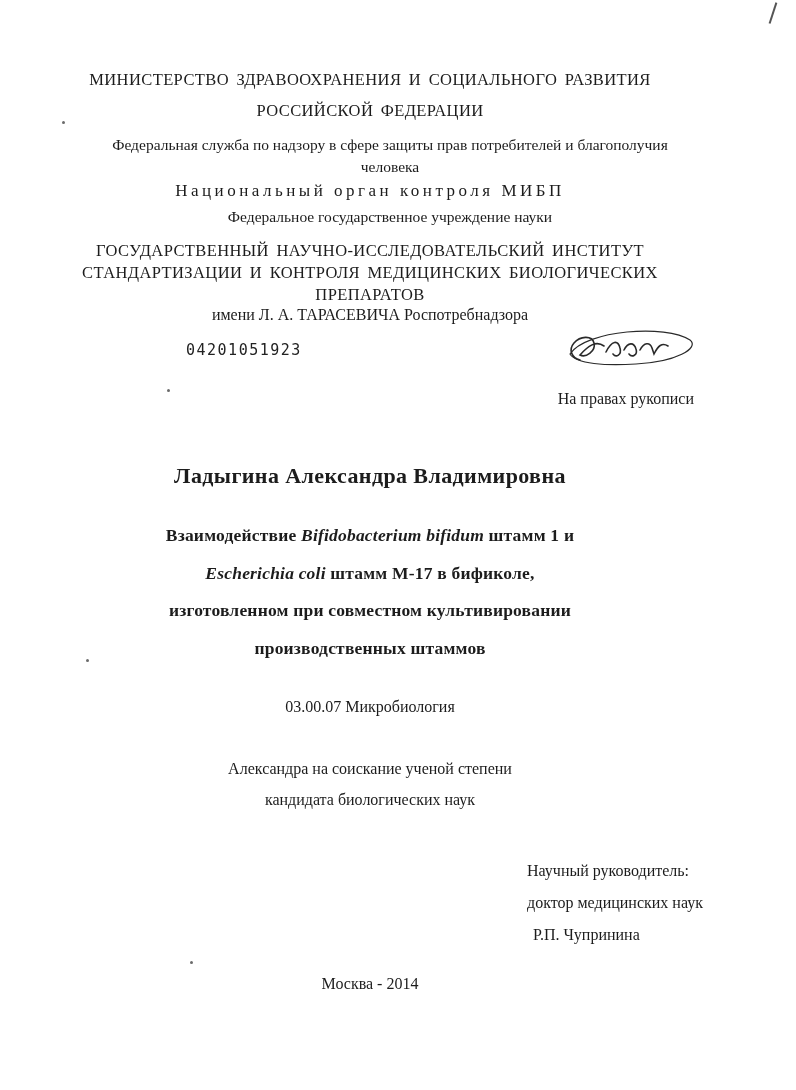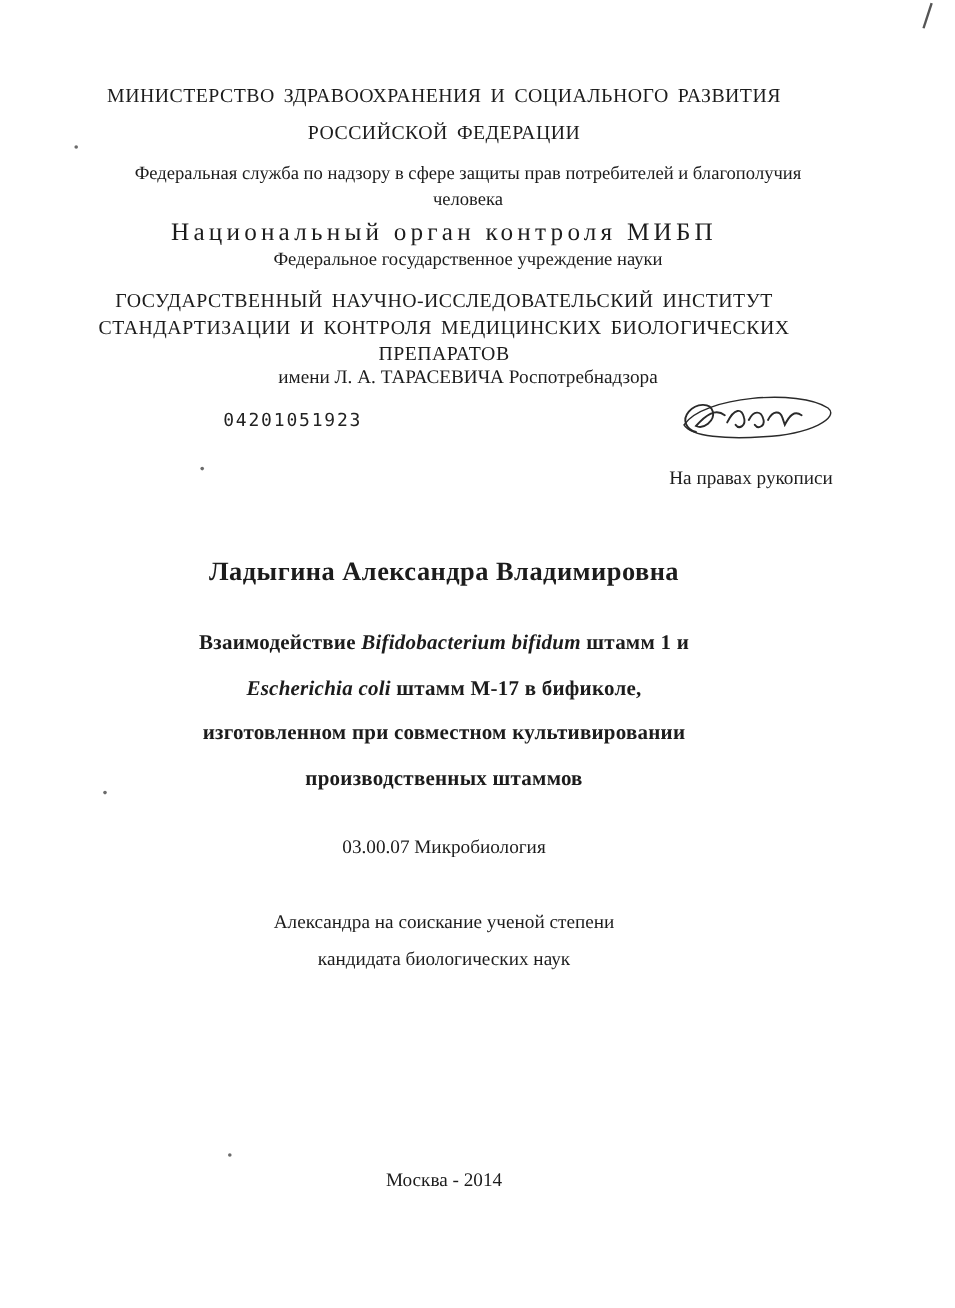--- a/index.html
+++ b/index.html
@@ -20,22 +20,22 @@
   }
   .cline {
     position: absolute;
     left: 0;
     width: 100%;
     text-align: center;
     white-space: nowrap;
   }
   .caps      { font-size: 16.5px; letter-spacing: 0.4px; word-spacing: 3px; }
   .small     { font-size: 15.5px; padding-left: 20px; }
-  .spaced    { font-size: 21px; letter-spacing: 3.5px; }
-  .instname  { font-size: 16px; margin-left: 20px; }
+  .spaced    { font-size: 17px; letter-spacing: 3.5px; }
+  .instname  { font-size: 16px; }
   .stamp-number {
     position: absolute;
     left: 186px;
     top: 341px;
     font-family: "DejaVu Sans Mono", monospace;
     font-size: 15px;
     letter-spacing: 1.5px;
     color: #222;
   }
   .signature {
@@ -155,16 +155,21 @@
   <div class="cline title-line t1"><span>Взаимодействие </span><span class="latin">Bifidobacterium bifidum</span><span> штамм 1 и</span></div>
   <div class="cline title-line t2"><span class="latin">Escherichia coli</span><span> штамм М-17 в бификоле,</span></div>
   <div class="cline title-line t3">изготовленном при совместном культивировании</div>
   <div class="cline title-line t4">производственных штаммов</div>
 
   <div class="cline specialty">03.00.07 Микробиология</div>
 
   <div class="cline diss1">Александра на соискание ученой степени</div>
   <div class="cline diss2">кандидата биологических наук</div>
 
+  <div class="supervisor">
+    <div>Научный руководитель:</div>
+    <div>доктор медицинских наук</div>
+    <div class="sup-name">Р.П. Чупринина</div>
+  </div>
 
   <div class="cline moscow">Москва - 2014</div>
 
 </div>
 
 </body></html>

